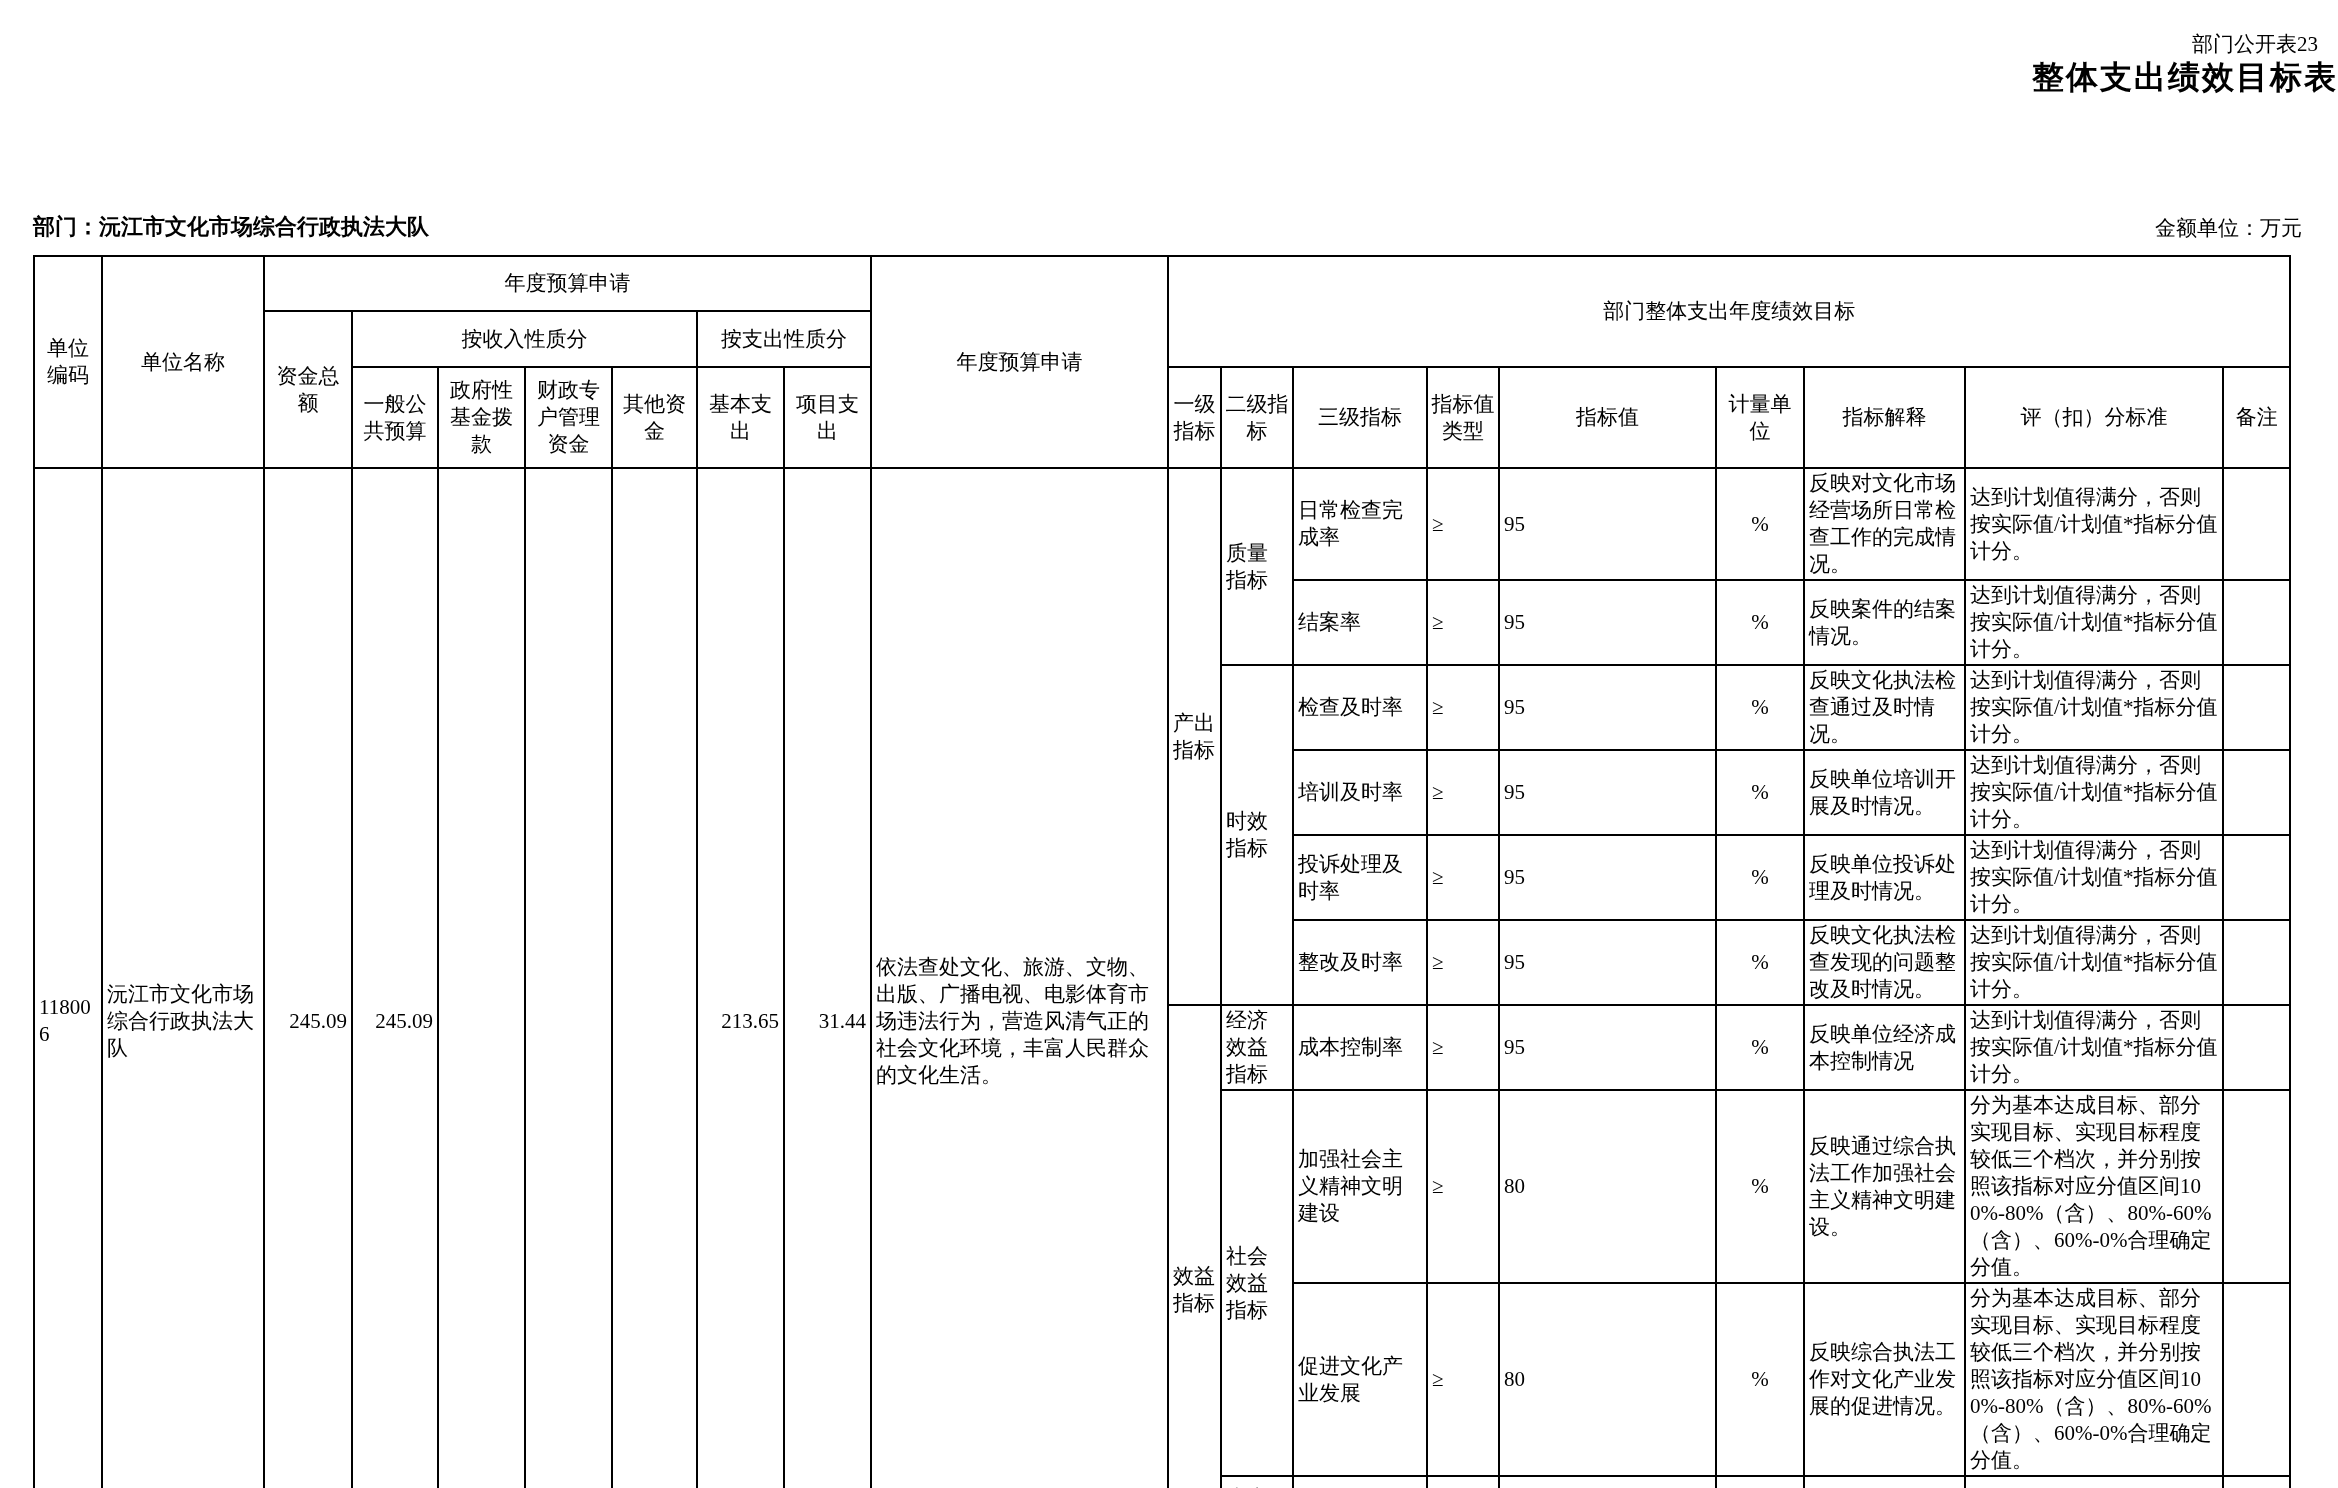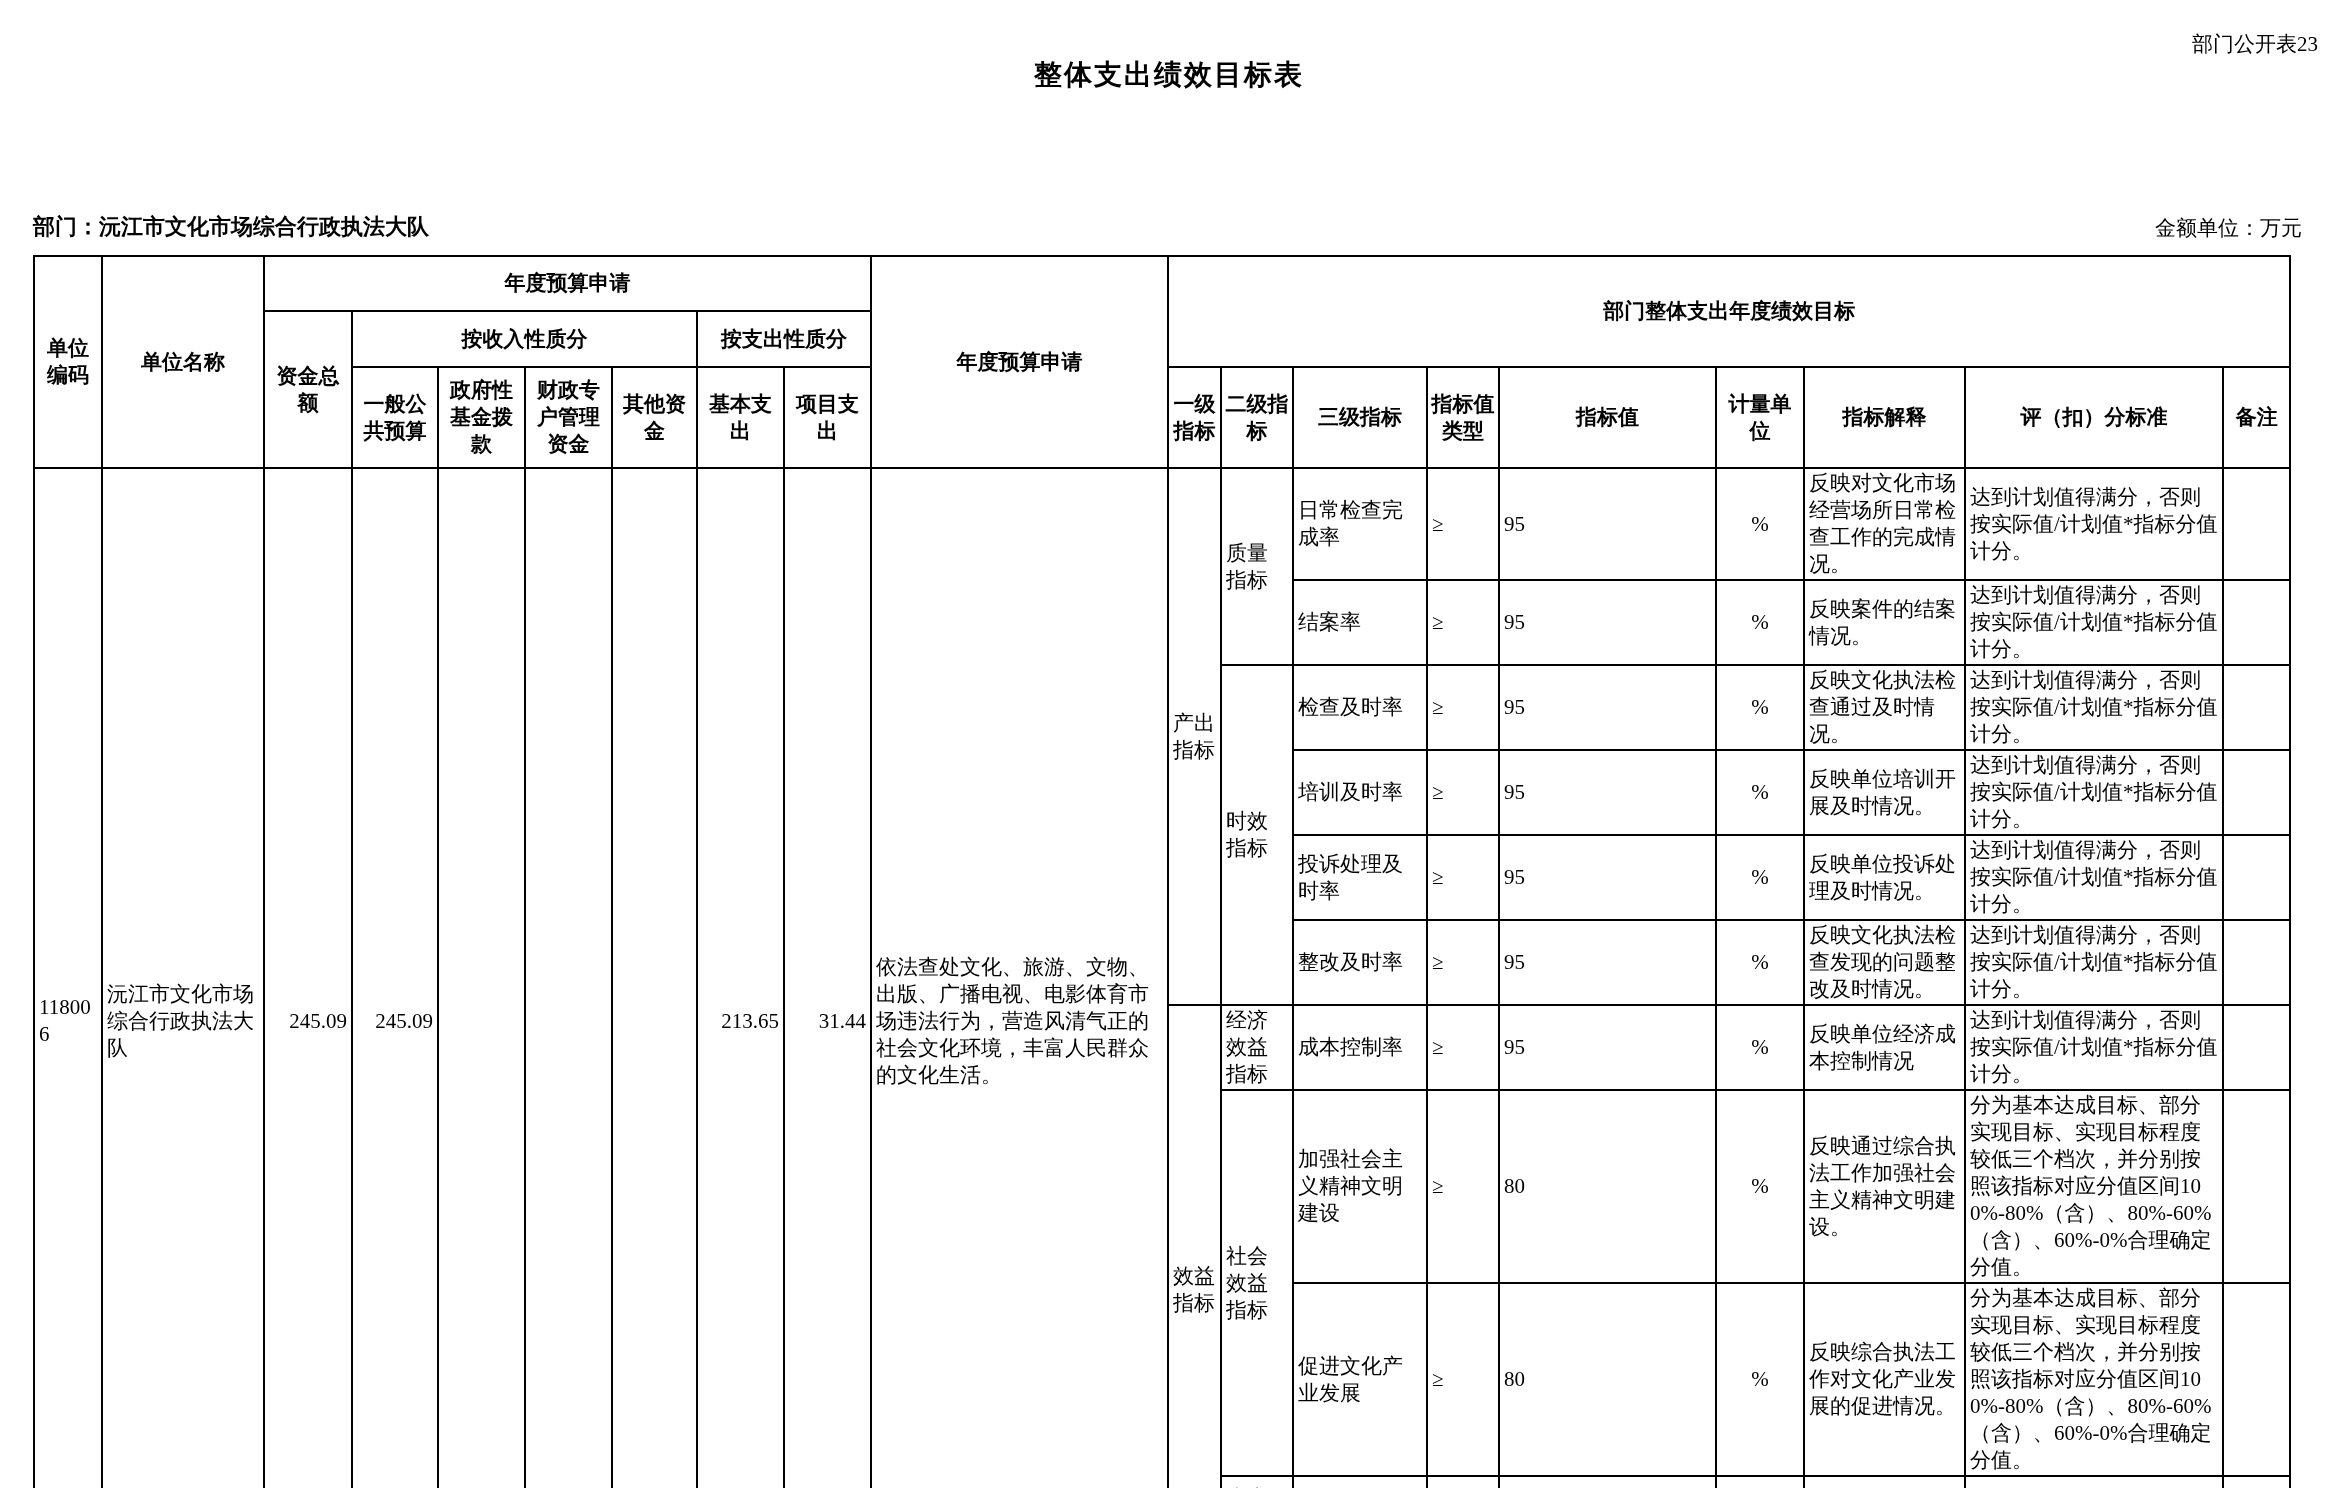--- a/index.html
+++ b/index.html
@@ -7,21 +7,21 @@
     width:2338px;height:1488px;position:relative;overflow:hidden;
     font-family:"Liberation Serif","DejaVu Serif",serif;
     color:#000;
   }
   .doc-number{
     position:absolute;top:30px;right:20px;
     font-size:21px;
   }
   .page-title{
     position:absolute;top:56px;left:0;width:100%;
-    text-align:center;font-size:28px;font-weight:bold;letter-spacing:2px;
+    text-align:right;font-size:32px;font-weight:bold;letter-spacing:2px;
   }
   .dept-line{
     position:absolute;top:212px;left:33px;
     font-size:22px;font-weight:bold;
   }
   .unit-note{
     position:absolute;top:214px;right:36px;
     font-size:21px;
   }
   table.perf{
@@ -31,21 +31,21 @@
     font-size:21px;line-height:27px;
   }
   table.perf th,table.perf td{
     border:2px solid #000;
     padding:1px 4px;
     overflow:hidden;
     vertical-align:middle;
     word-break:break-all;
   }
   table.perf th{
-    font-weight:bold;text-align:center;padding:1px 2px;
+    font-weight:normal;text-align:center;padding:1px 2px;
   }
   th.vtype-h{padding:1px 10px;}
   td.c{text-align:center;}
   td.num{text-align:right;padding-right:6px;}
   td.txt{text-align:left;}
   td.sign{padding-left:6px;}
   td.val{padding-left:4px;}
   tr.hr1{height:55px;}
   tr.hr2{height:56px;}
   tr.hr3{height:101px;}

